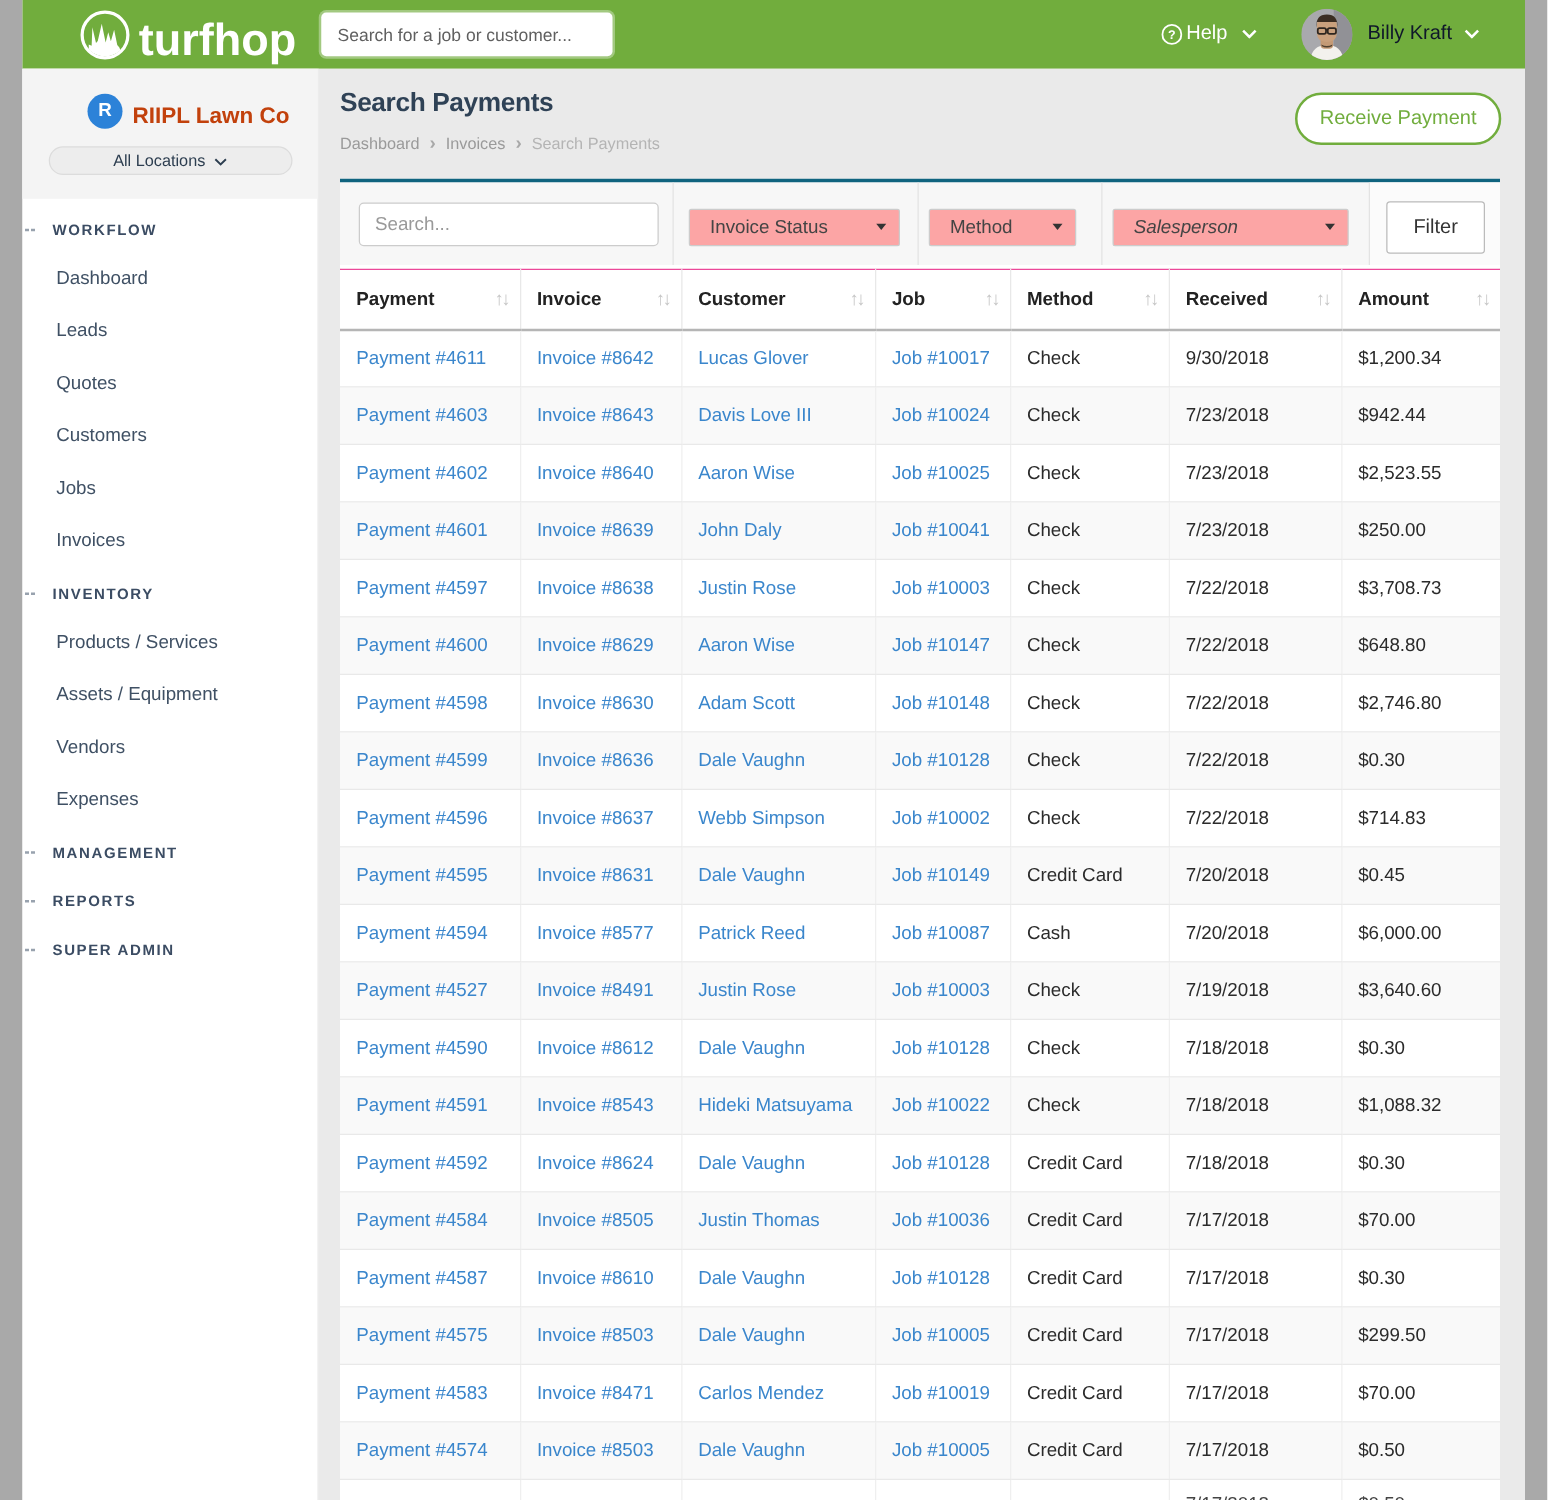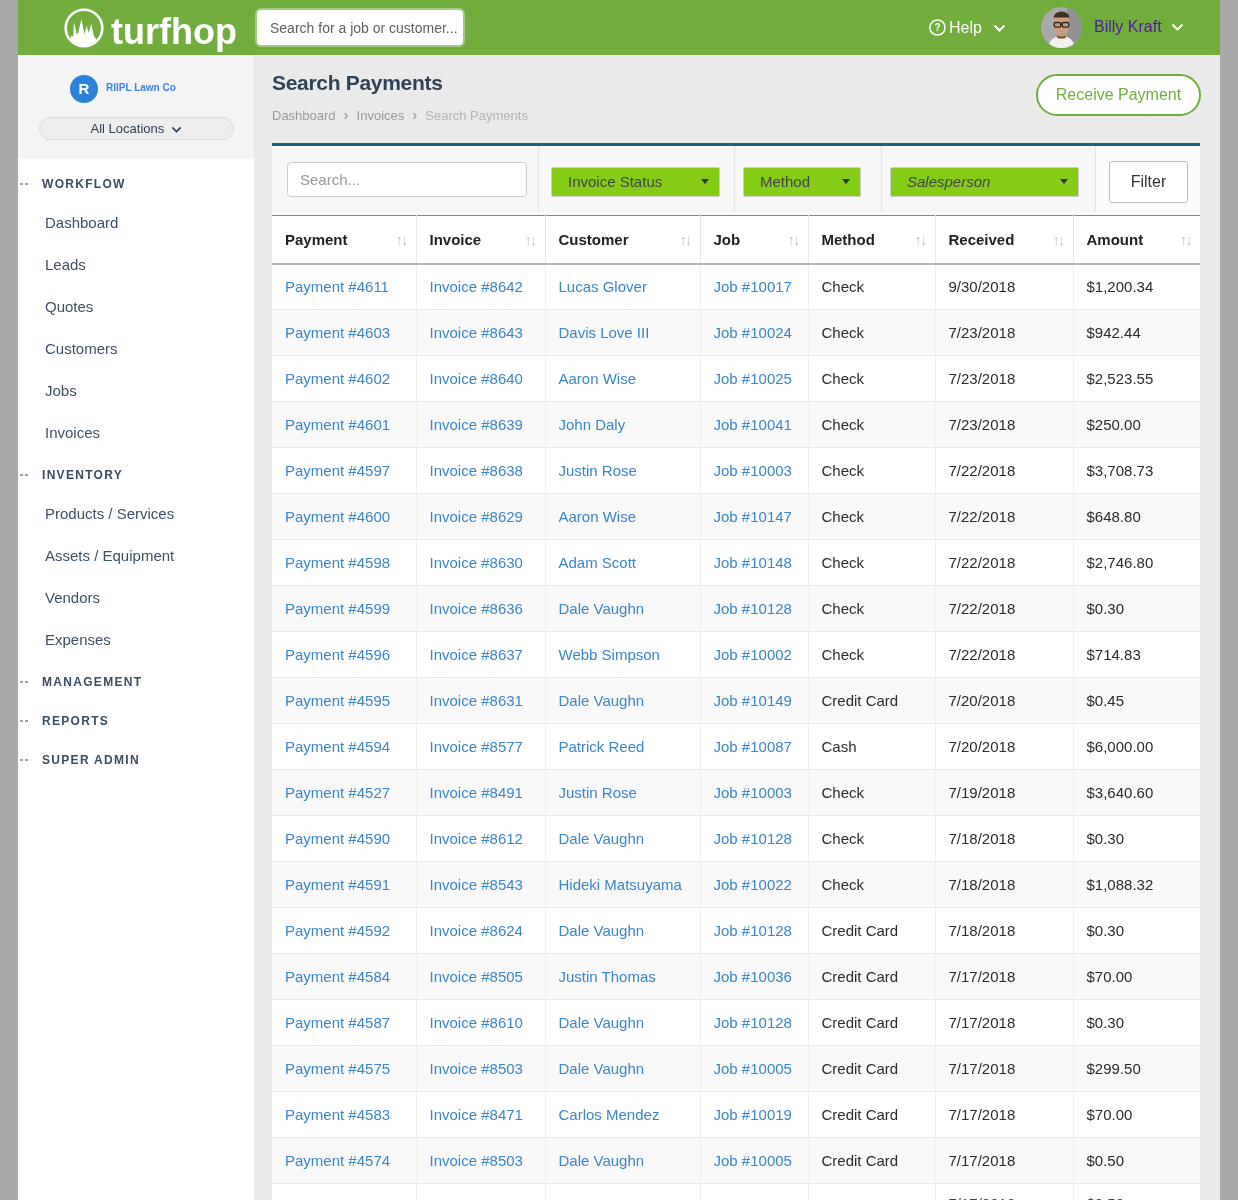--- a/index.html
+++ b/index.html
@@ -4,55 +4,55 @@
 * { margin:0; padding:0; box-sizing:border-box; }
 html,body { width:1238px; height:1200px; overflow:hidden; background:#fff; }
 body { font-family:"Liberation Sans", sans-serif; }
 #page { position:relative; width:1238px; height:1200px; overflow:hidden; }
 .abs { position:absolute; }
 #lbar { left:0; top:0; width:18px; height:1200px; background:#a9a9a9; }
 #rbar { left:1220px; top:0; width:18px; height:1200px; background:#a9a9a9; }
 #hdr { left:18px; top:0; width:1202px; height:55px; background:#71ad3d; }
 #logoc { left:46px; top:8px; }
 #wordmark { left:93px; top:11px; font-size:36px; font-weight:bold; color:#fff; letter-spacing:0px; }
-#hsearch { left:239px; top:10px; width:206px; height:35px; background:#fff; border:0; border-radius:4px;
+#hsearch { left:239px; top:10px; width:233px; height:35px; background:#fff; border:0; border-radius:4px;
   box-shadow:0 0 0 2px rgba(255,255,255,0.35); font-size:14px; color:#666; padding-left:13px;
   font-family:"Liberation Sans", sans-serif; }
 #hsearch::placeholder { color:#5f5f5f; opacity:1; }
 #helpg { left:911px; top:18px; height:20px; color:#fff; font-size:16px; }
 #helpg svg { vertical-align:middle; }
 #helptxt { margin-left:3px; margin-right:11px; vertical-align:middle; }
 #avatar { left:1023px; top:7px; }
-#uname { left:1076px; top:18px; color:#4c1d95; font-size:16px; }
+#uname { left:1076px; top:18px; color:#0f172a; font-size:16px; }
 #uchev { left:1153px; top:23px; }
 #side { left:18px; top:55px; width:237px; height:1145px; background:#fff; border-right:1px solid #e8e8e8; }
 #cblock { left:0; top:0; width:236px; height:104px; background:#f4f4f4; }
 #ravatar { left:52px; top:20px; width:28px; height:28px; border-radius:50%; background:#2c82d8; color:#fff;
   font-size:15px; font-weight:bold; text-align:center; line-height:28px; }
-#cname { left:88px; top:27px; font-size:10px; font-weight:bold; color:#3b82f6; }
+#cname { left:88px; top:27px; font-size:18px; font-weight:bold; color:#c2410c; }
 #lpill { left:21px; top:62px; width:195px; height:23px; border-radius:12px; background:#ededed; border:1px solid #dcdcdc;
   text-align:center; font-size:13px; color:#2d3e50; line-height:21px; }
 .nitem { position:absolute; left:27px; font-size:15px; color:#3f5064; }
 .nsec { position:absolute; left:24px; font-size:12px; font-weight:bold; letter-spacing:1.3px; color:#3b4c63; }
 .dashes { display:inline-block; width:10px; height:2px; background:repeating-linear-gradient(90deg,#98a2ae 0 3px,transparent 3px 5.2px); margin-right:12px; vertical-align:3px; margin-left:-22px; }
 #main { left:255px; top:55px; width:965px; height:1145px; background:#eaeaea; }
 #title { left:17px; top:16px; font-size:21px; font-weight:bold; color:#2f4256; letter-spacing:-0.3px; }
 #crumbs { left:17px; top:51px; font-size:13px; color:#9a9a9a; }
 #crumbs .sep { color:#a8a8a8; margin:0 8px; font-size:15px; font-weight:bold; }
 #crumbs .cur { color:#b4b4b4; }
 #rpbtn { left:781px; top:19px; width:165px; height:42px; border-radius:21px; border:2px solid #71ad3d;
   background:#fff; color:#71ad3d; font-size:16px; text-align:center; line-height:38px; }
 #panel { left:17px; top:88px; width:928px; height:1057px; background:#fff; }
 #tealbar { left:17px; top:88px; width:928px; height:3px; background:#10647f; }
 #filters { left:17px; top:91px; width:928px; height:66px; background:#f7f7f7; }
 .fsep { position:absolute; top:0; width:1px; height:66px; background:#e3e3e3; }
 #fsearch { position:absolute; left:15px; top:16px; width:240px; height:35px; border:1px solid #ccc; border-radius:4px;
   background:#fff; font-size:15px; color:#999; padding-left:12px; font-family:"Liberation Sans", sans-serif; }
 #fsearch::placeholder { color:#999; opacity:1; }
-.fsel { position:absolute; top:21px; height:30px; background:#84cc16; border:1px solid #ccc; border-radius:2px;
+.fsel { position:absolute; top:21px; height:30px; background:#fca5a5; border:1px solid #ccc; border-radius:2px;
   font-size:15px; color:#444; line-height:28px; padding-left:16px; }
 .fsel .tri { position:absolute; right:10px; top:11px; width:0; height:0; border-left:4.5px solid transparent;
   border-right:4.5px solid transparent; border-top:5.5px solid #333; }
 #fbtn { position:absolute; left:837px; top:15px; width:79px; height:42px; background:#fff; border:1px solid #bbb;
   border-radius:3px; font-size:16px; color:#333; text-align:center; line-height:40px; }
 #tbl { left:17px; top:160px; width:928px; border-collapse:collapse; table-layout:fixed; background:#fff;
   font-size:15px; color:#2b2b2b; }
 #tbl th { height:48px; font-weight:bold; color:#222; text-align:left; padding-left:13px; position:relative;
   border-bottom:2px solid #b5b5b5; border-top:1px solid #ec4899; border-right:1px solid #e8e8e8; }
 #tbl th:last-child { border-right:0; }

